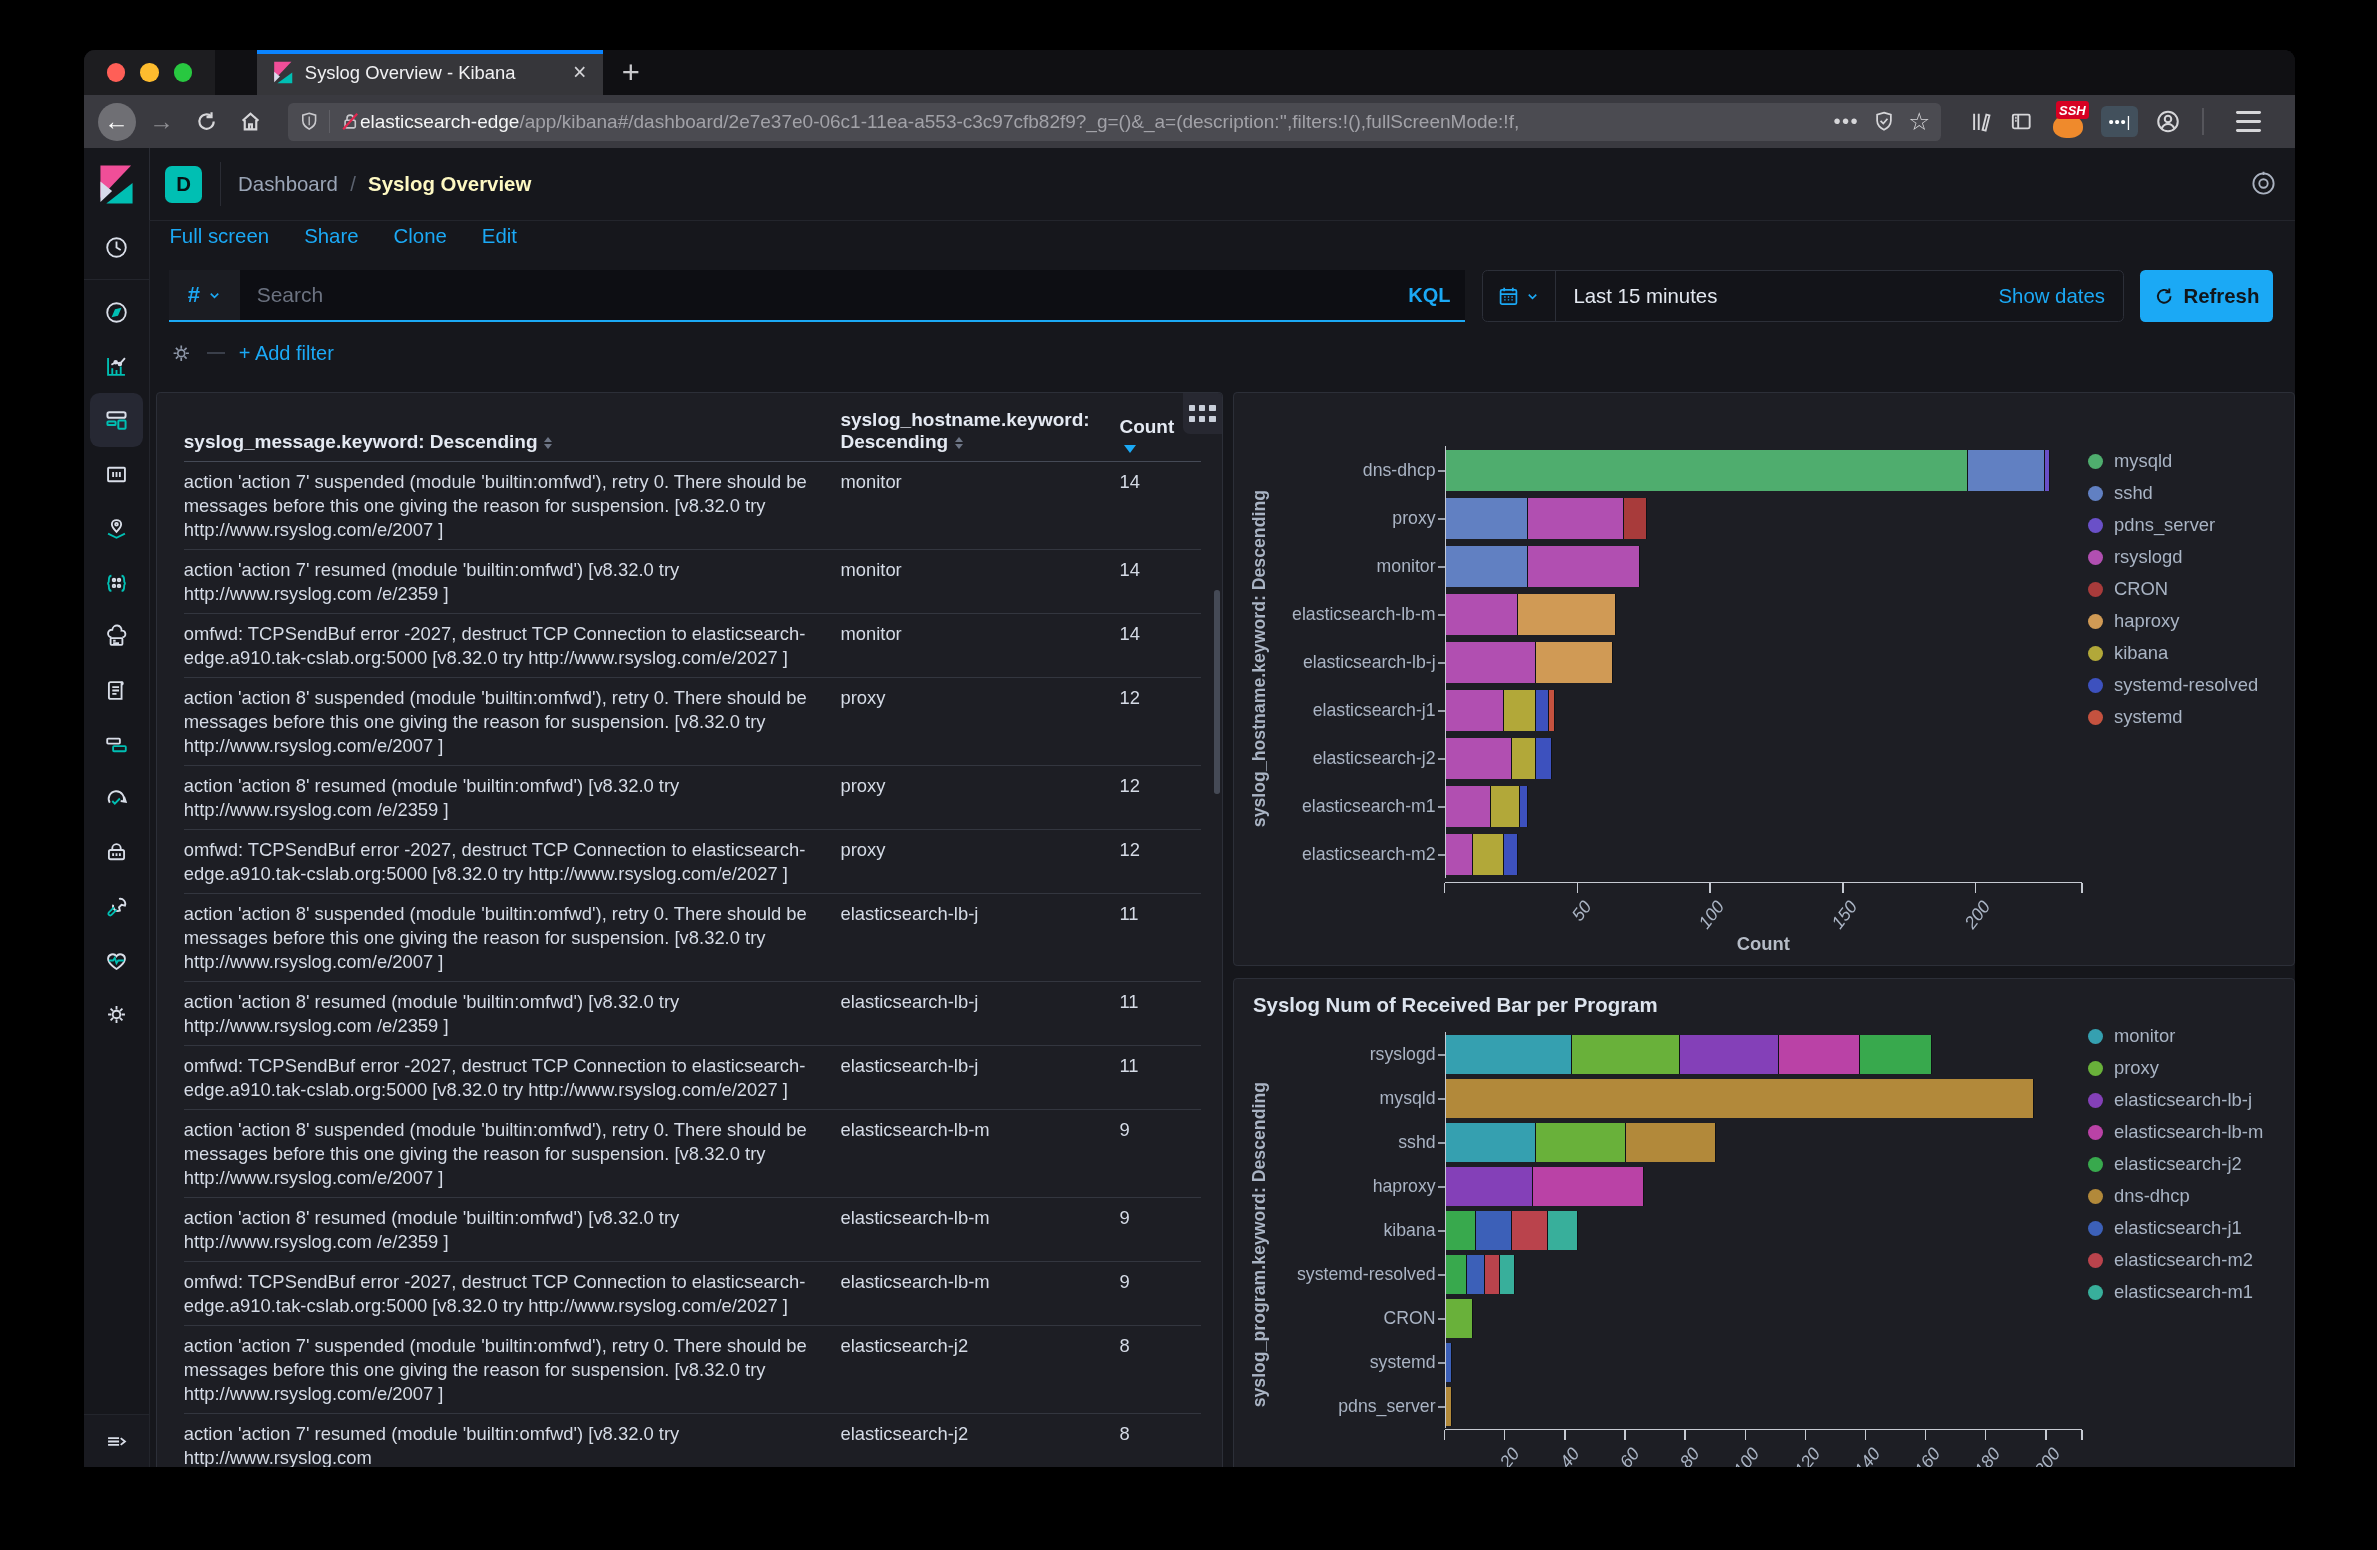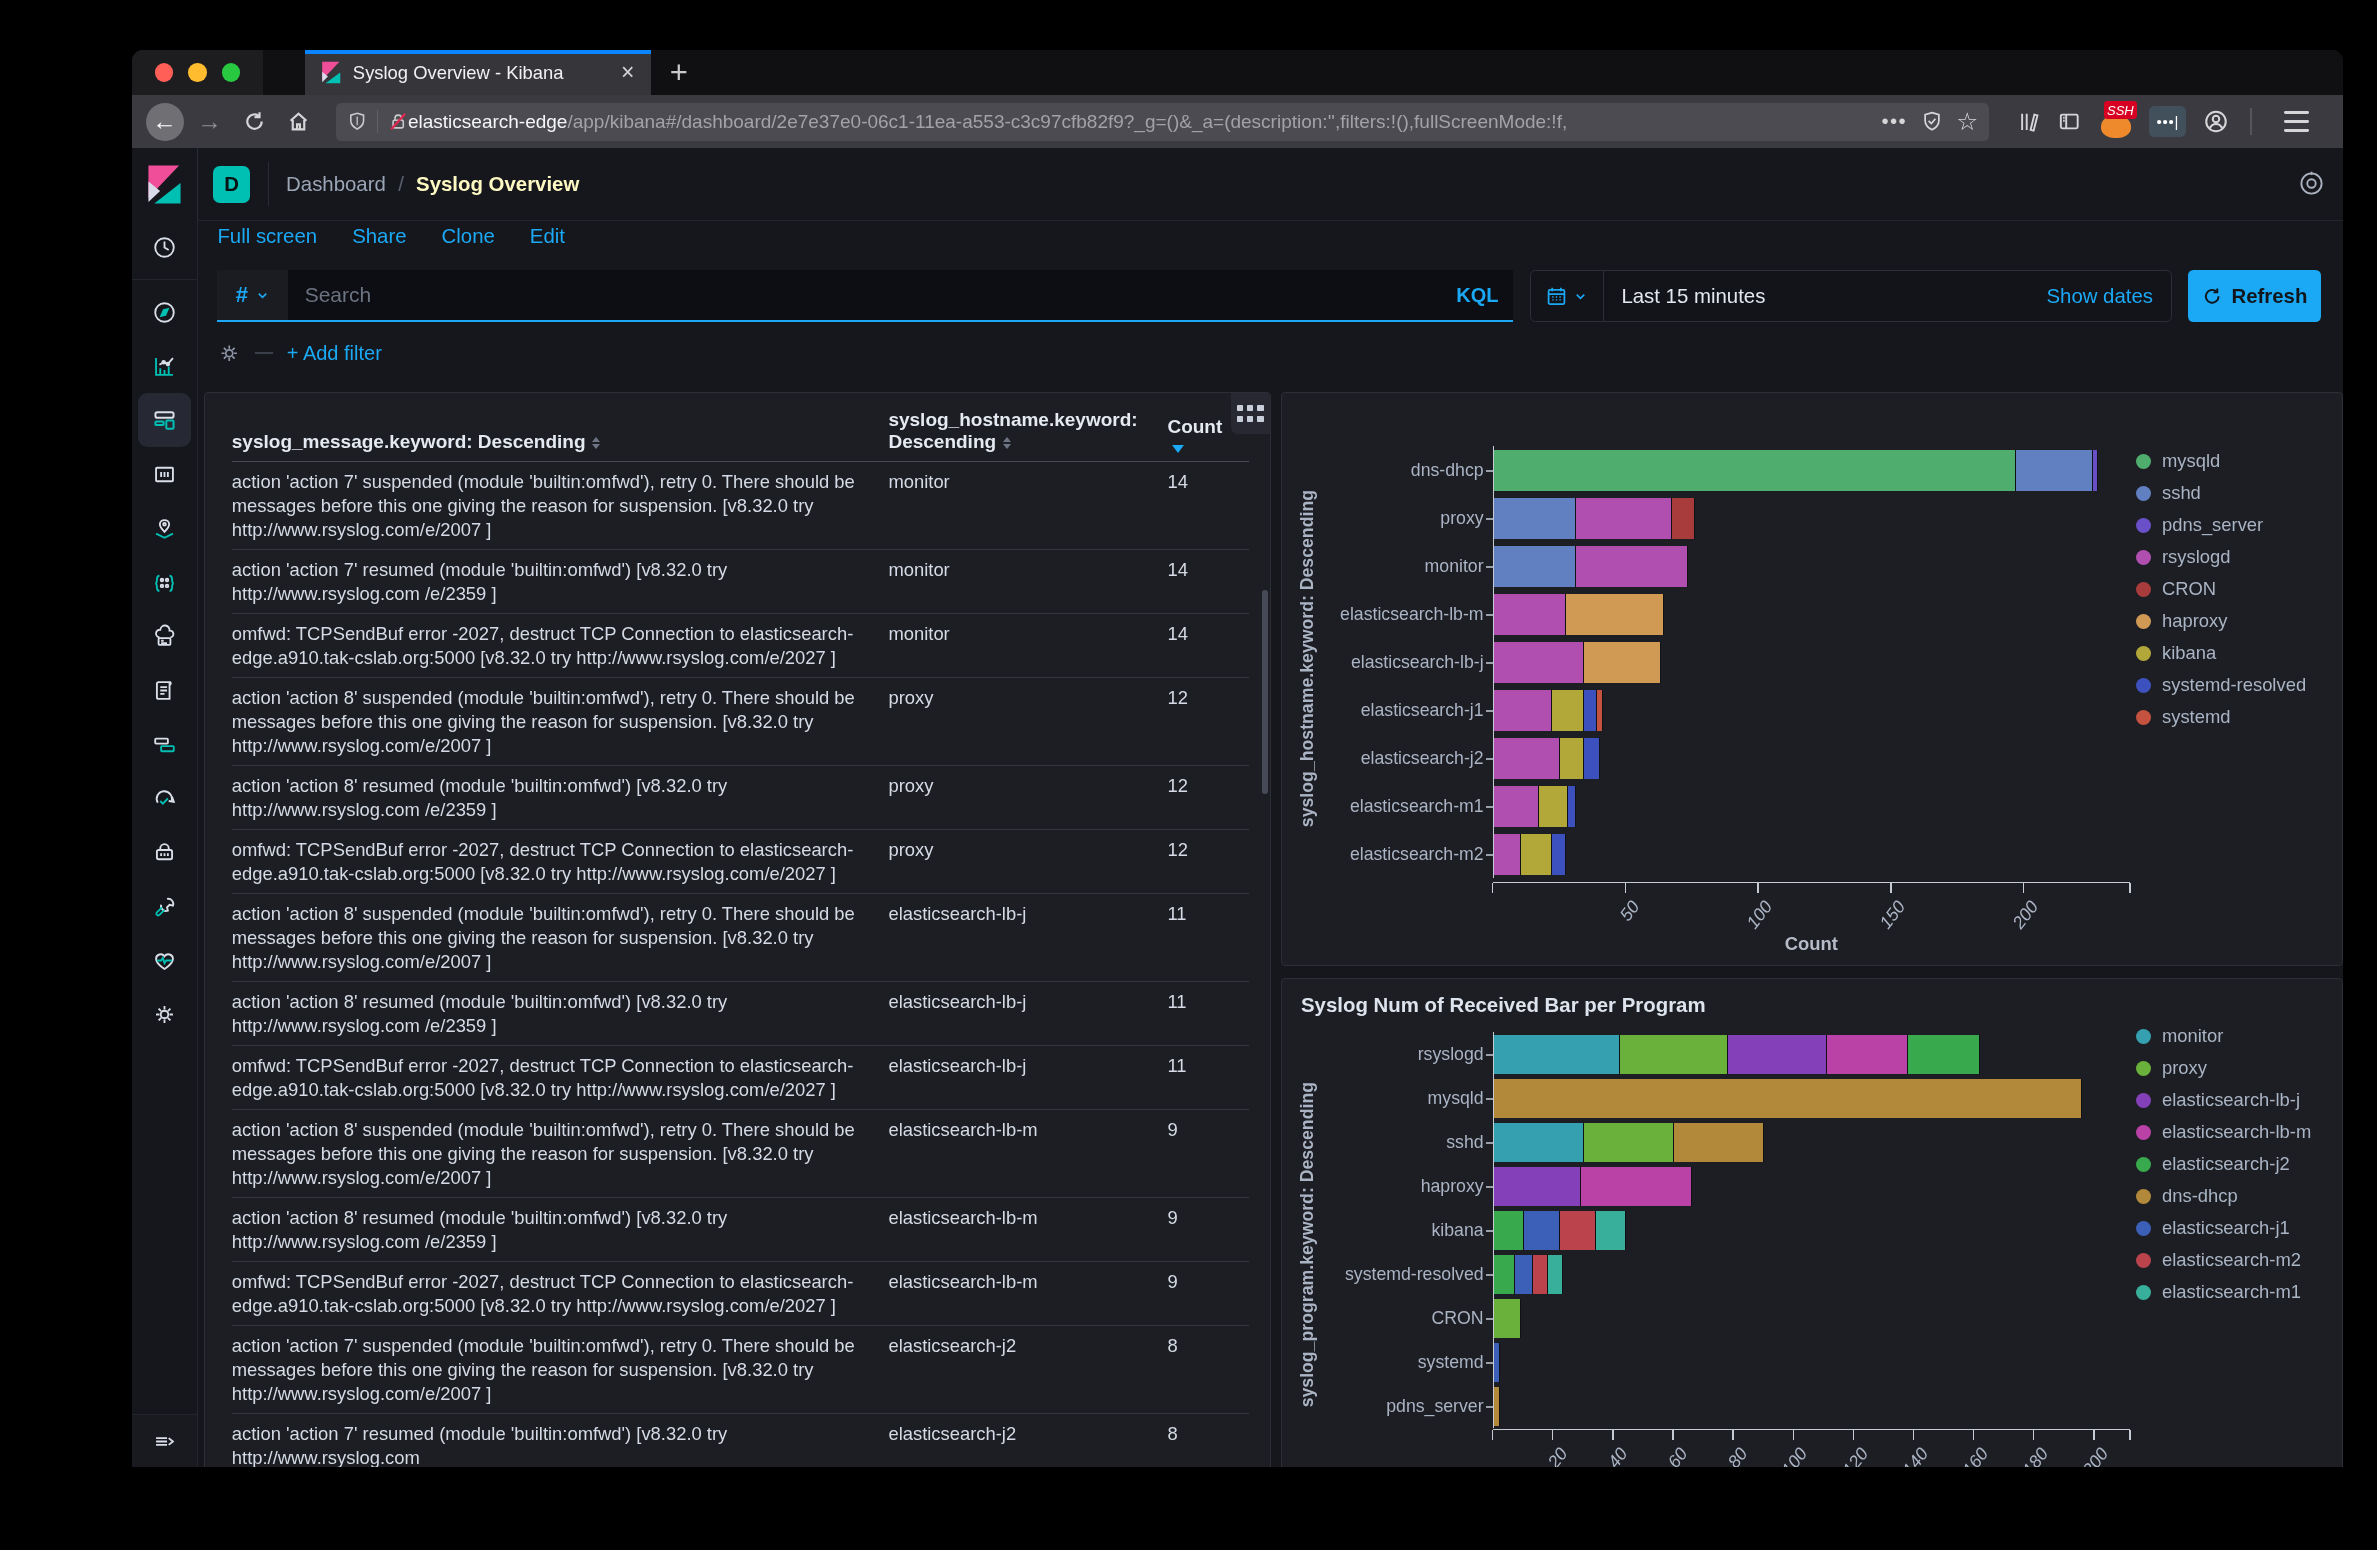--- a/index.html
+++ b/index.html
@@ -1,17 +1,17 @@
 <!DOCTYPE html>
 <html style="font-size:11px"><head>
 <meta charset="utf-8">
 <style>
   html,body{margin:0;padding:0;background:#000;font-family:"Liberation Sans",sans-serif;}
   .screen{position:relative;width:2377px;height:1551px;background:#000;overflow:hidden;}
-  .window{position:absolute;left:84px;top:50px;width:2211px;height:1417px;background:#16171c;border-radius:11px 11px 0 0;overflow:hidden;margin-left:48px;}
+  .window{position:absolute;left:84px;top:50px;width:2211px;height:1417px;background:#16171c;border-radius:11px 11px 0 0;overflow:hidden;}
 
   
   .tabbar{position:absolute;left:0;top:0;right:0;height:45px;background:#101013;display:flex;align-items:stretch;}
   .lights{display:flex;align-items:center;gap:15px;padding:0 23px;background:#1d1d20;}
   .light{width:18.4px;height:18.4px;border-radius:50%;}
   .tab{position:relative;width:313px;margin-left:42px;background:#36363a;display:flex;align-items:center;gap:11px;padding:0 16.3px;}
   .tab::before{content:'';position:absolute;left:0;top:0;right:0;height:4.1px;background:#0a84ff;}
   .tab-title{color:#f1f1f3;font-size:18.4px;flex:1;white-space:nowrap;overflow:hidden;}
   .tab-close{color:#d3d3d6;font-size:23px;line-height:1;}
   .newtab{color:#c9c9cc;font-size:31px;display:flex;align-items:center;padding:0 19px;font-weight:300;}
@@ -21,21 +21,21 @@
   .urlbar{flex:1;height:38px;background:#4b4b51;border-radius:5.4px;margin:0 11px;display:flex;align-items:center;padding:0 11px;min-width:0;}
   .url-divider{width:1.4px;height:23px;background:#606066;margin:0 9.5px;}
   .urltext{flex:1;min-width:0;position:relative;overflow:hidden;white-space:nowrap;font-size:19px;}
   .urltext::after{content:'';position:absolute;right:0;top:0;bottom:0;width:61px;background:linear-gradient(90deg,rgba(75,75,81,0),#4b4b51);}
   .url-domain{color:#f5f6f7;}
   .url-path{color:#a2a2a8;}
   .urlicons{display:flex;align-items:center;gap:13.6px;margin-left:6.8px;}
   .exticons{display:flex;align-items:center;gap:16.3px;padding:0 9.5px;}
   .fox{position:relative;width:35px;height:35px;}
   .foxhead{position:absolute;left:2.7px;bottom:1.4px;width:30px;height:23px;background:#ef8a2c;border-radius:50% 50% 45% 45%;}
-  .sshbadge{position:absolute;right:-4.1px;top:-2.7px;background:#d70022;color:#fff;font-size:13px;font-weight:normal;padding:1.4px 3.4px;border-radius:3.4px;}
+  .sshbadge{position:absolute;right:-4.1px;top:-2.7px;background:#d70022;color:#fff;font-size:13px;font-weight:bold;padding:1.4px 3.4px;border-radius:3.4px;}
   .pwtile{width:37px;height:31px;background:#44546033;background:#42505c;border-radius:5.4px;color:#fff;font-size:15px;display:flex;align-items:center;justify-content:center;letter-spacing:0.7px;}
   .menu-divider{width:1.4px;height:27px;background:#55555b;margin:0 5.4px;}
   .hamburger{display:flex;flex-direction:column;gap:5.4px;padding:0 11px;}
   .hamburger i{display:block;width:24.5px;height:3.4px;background:#d6d6d9;border-radius:1.4px;}
 
   
   .kbheader{position:absolute;left:0;top:98px;right:0;height:72px;background:#16171c;border-bottom:0.7px solid #23252c;display:flex;align-items:center;}
   .logocell{width:65px;display:flex;justify-content:center;align-items:center;align-self:stretch;border-right:0.7px solid #2a2c34;}
   .spacebadge{width:37px;height:37px;margin-left:15px;background:#00bfb3;border-radius:6.8px;color:#071214;font-size:20.4px;font-weight:bold;display:flex;align-items:center;justify-content:center;}
   .bc-divider{width:0.7px;height:44px;background:#2a2c34;margin:0 17.7px;}

